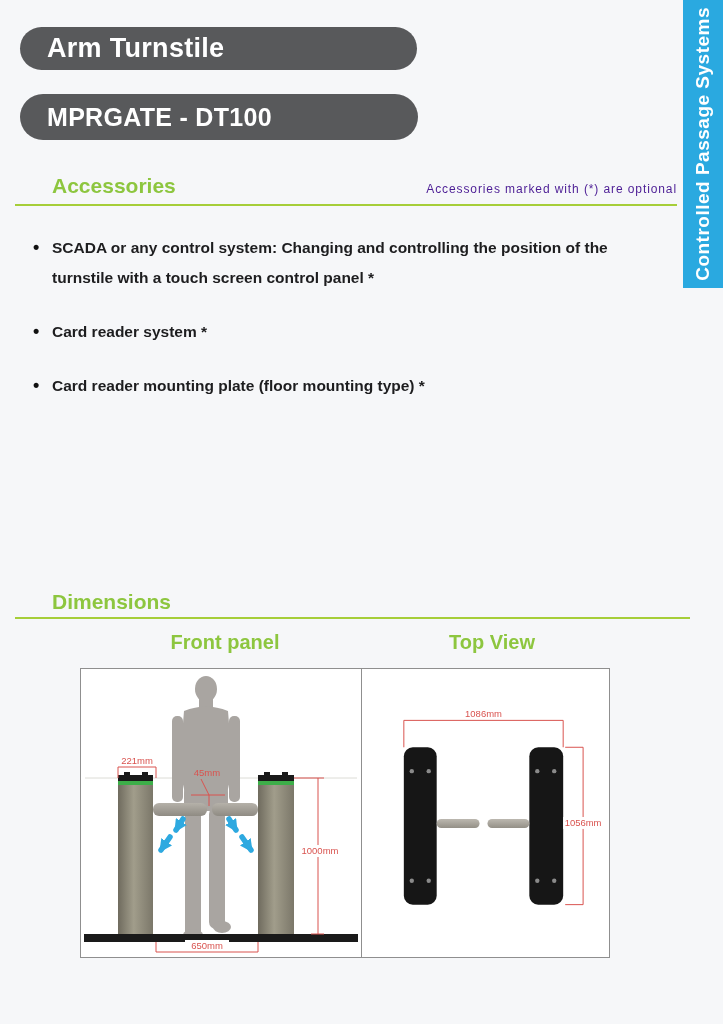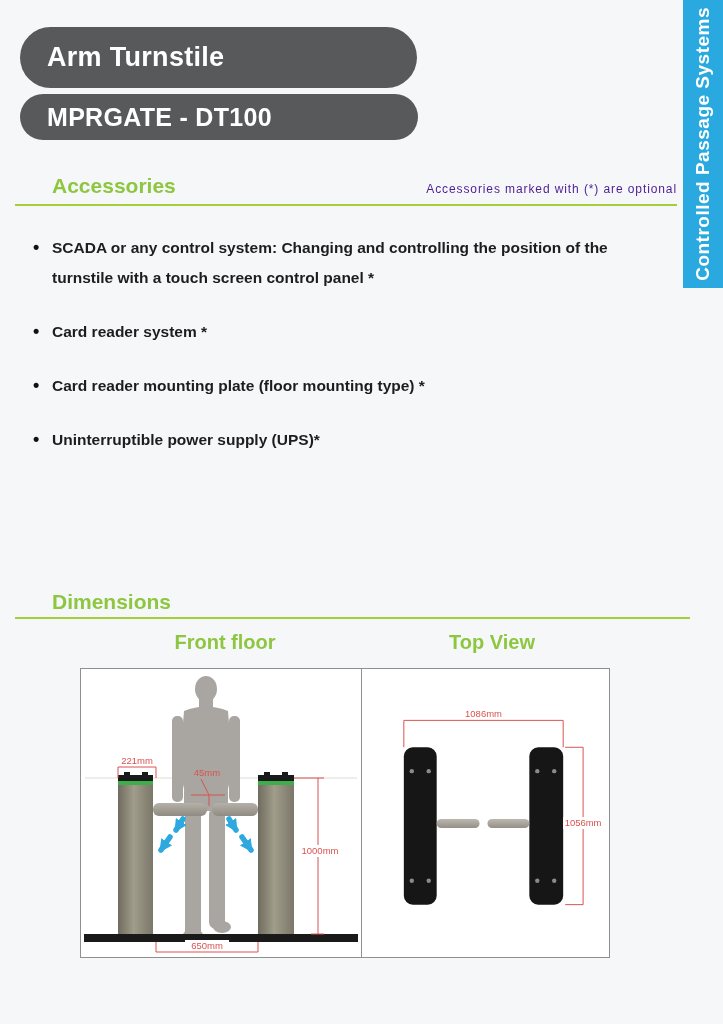--- a/index.html
+++ b/index.html
@@ -24,21 +24,21 @@
     color:#ffffff; font-weight:bold; font-size:19px;
     letter-spacing:0.5px; white-space:nowrap;
   }
 
   
   .pill {
     background:#58595b; color:#ffffff; font-weight:bold;
     border-radius:31px; display:flex; align-items:center;
     padding-left:27px; letter-spacing:0.3px;
   }
-  .pill-1 { left:20px; top:27px; width:397px; height:61px; font-size:27px; }
+  .pill-1 { left:20px; top:27px; width:397px; height:43px; font-size:27px; }
   .pill-2 { left:20px; top:94px; width:398px; height:46px; font-size:25px; }
 
   
   .section-heading { color:#8dc63f; font-weight:bold; font-size:21px;margin-left:37px; }
   .green-rule { height:2px; background:#a6ce39; }
   .acc-heading { left:15px; top:174px; }
   .acc-note {
     right:46px; top:182px; font-size:12px; color:#4c1d95;
     letter-spacing:0.9px;
   }
@@ -92,27 +92,26 @@
 </div>
 
 <div class="abs section-heading acc-heading">Accessories</div>
 <div class="abs acc-note">Accessories marked with (*) are optional</div>
 <div class="abs green-rule acc-rule"></div>
 
 <ul class="abs acc-list">
   <li>SCADA or any control system: Changing and controlling the position of the turnstile with a touch screen control panel *</li>
   <li>Card reader system *</li>
   <li>Card reader mounting plate (floor mounting type) *</li>
-  <li>Uninterruptible power supply (UPS)*</li>
 </ul>
 
 <div class="abs section-heading dim-heading">Dimensions</div>
 <div class="abs green-rule dim-rule"></div>
 
-<div class="abs view-label front-view-label">Front floor</div>
+<div class="abs view-label front-view-label">Front panel</div>
 <div class="abs view-label top-view-label">Top View</div>
 
 <div class="abs drawings">
 
   <svg class="panel" viewBox="0 0 280 288" width="280" height="288">
     <defs>
       <linearGradient id="pillarGrad" x1="0" y1="0" x2="1" y2="0">
         <stop offset="0" stop-color="#6f6b5e"></stop>
         <stop offset="0.45" stop-color="#a19d8b"></stop>
         <stop offset="1" stop-color="#7b7769"></stop>

